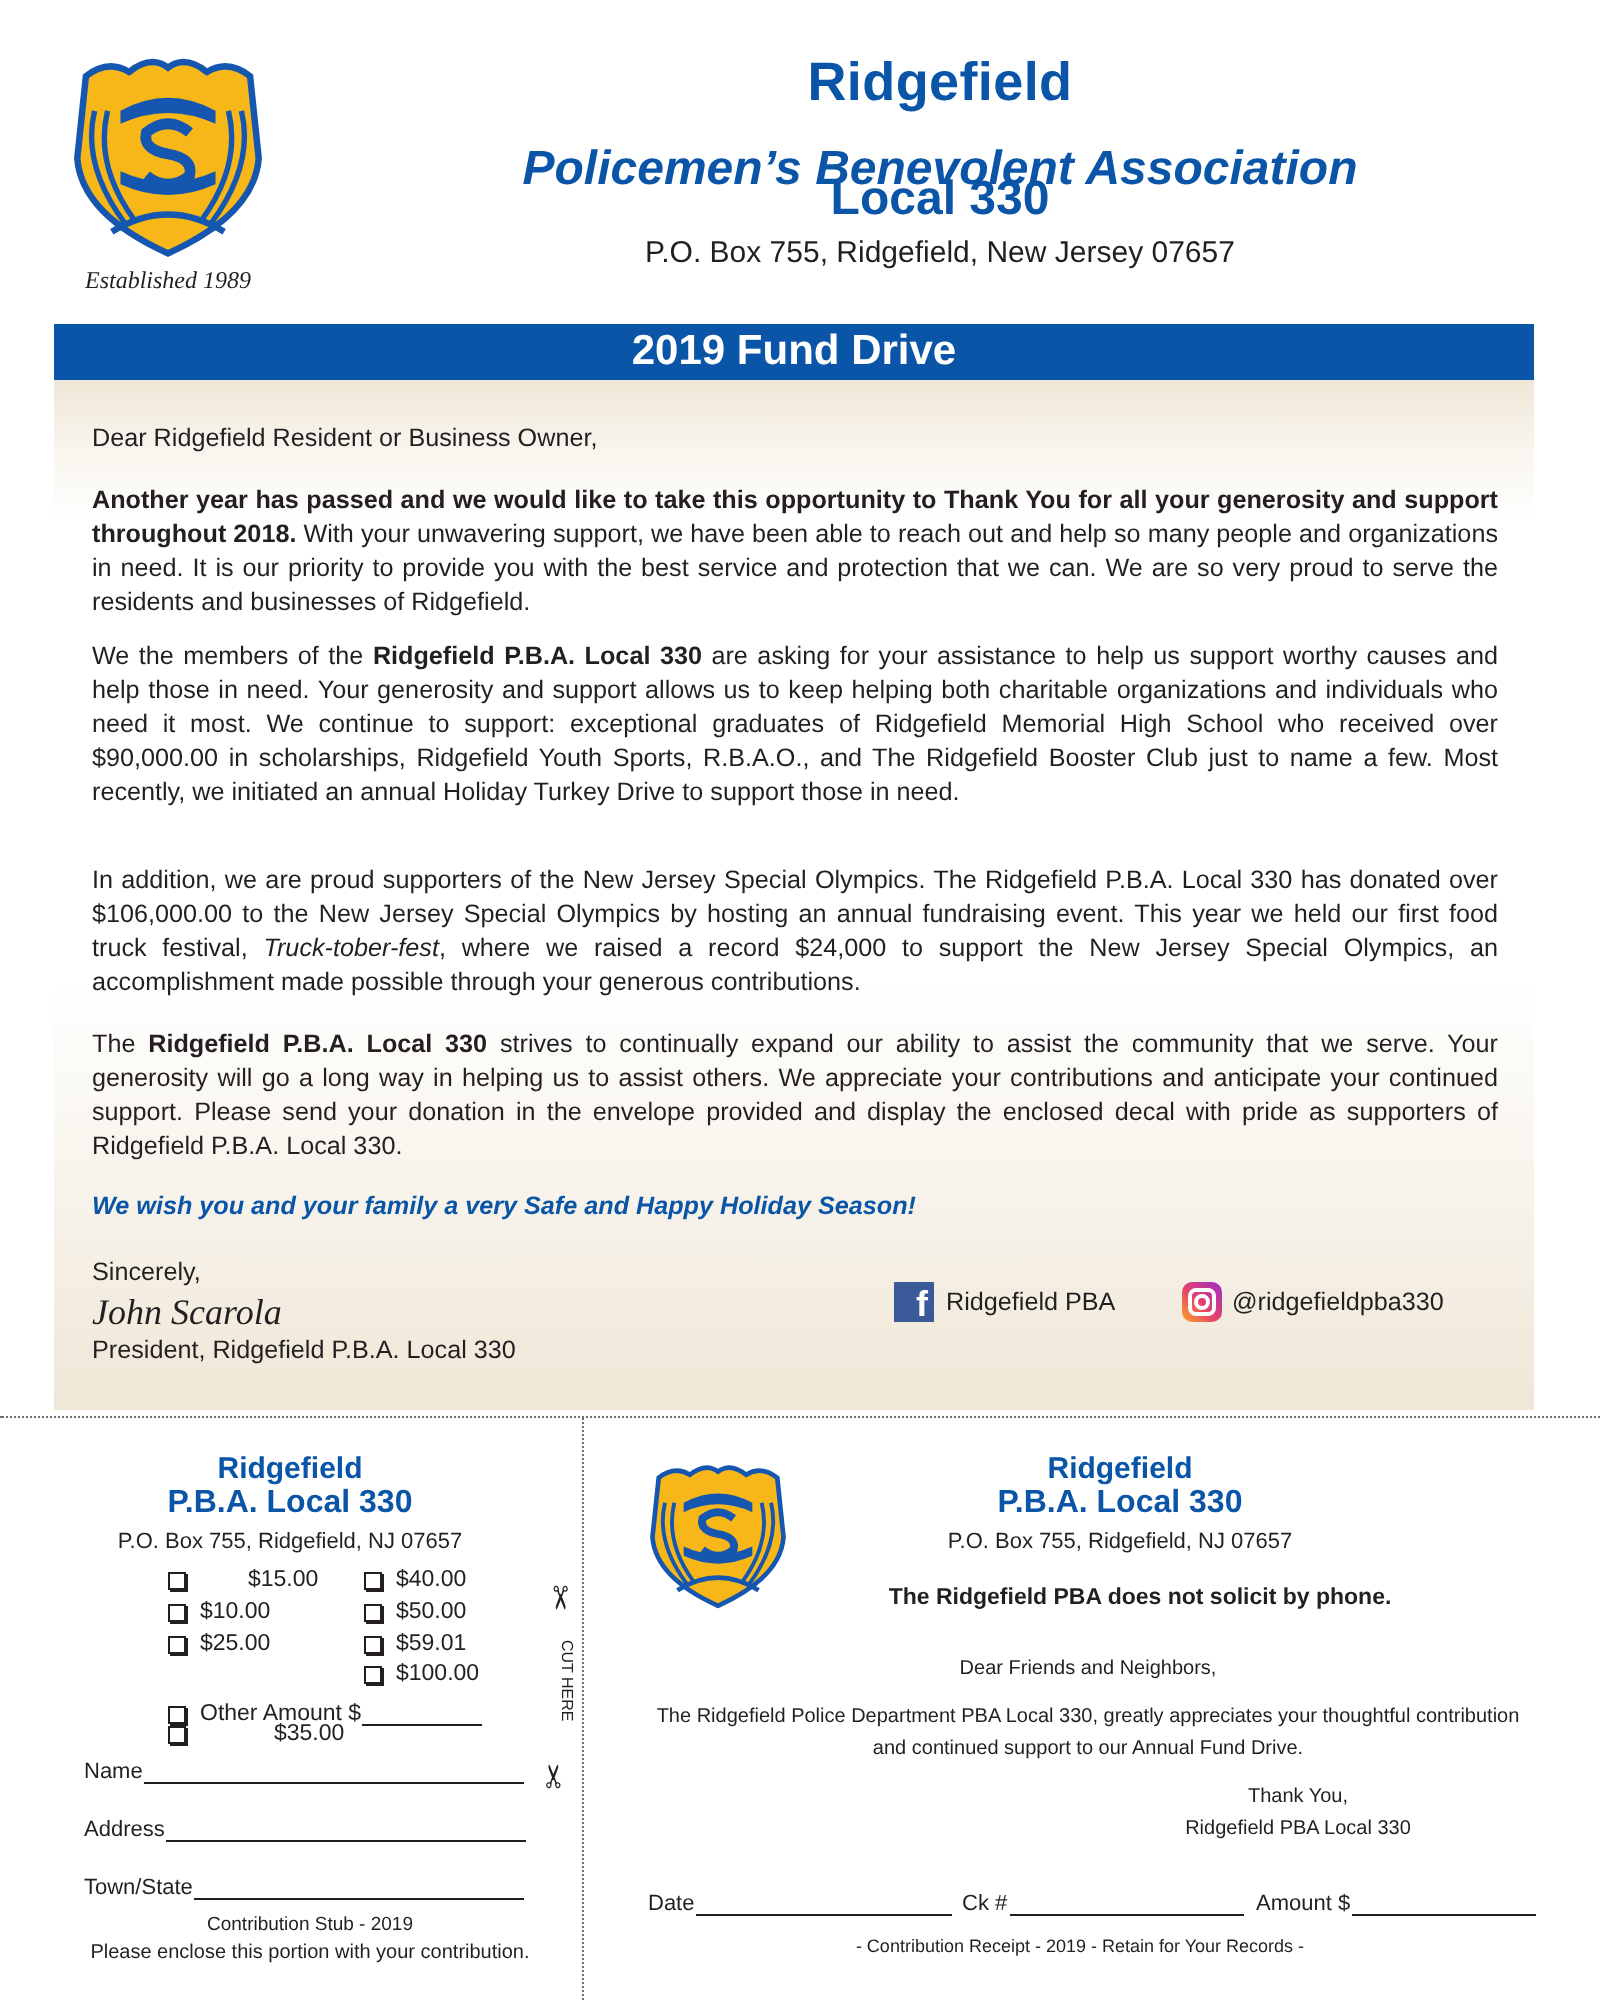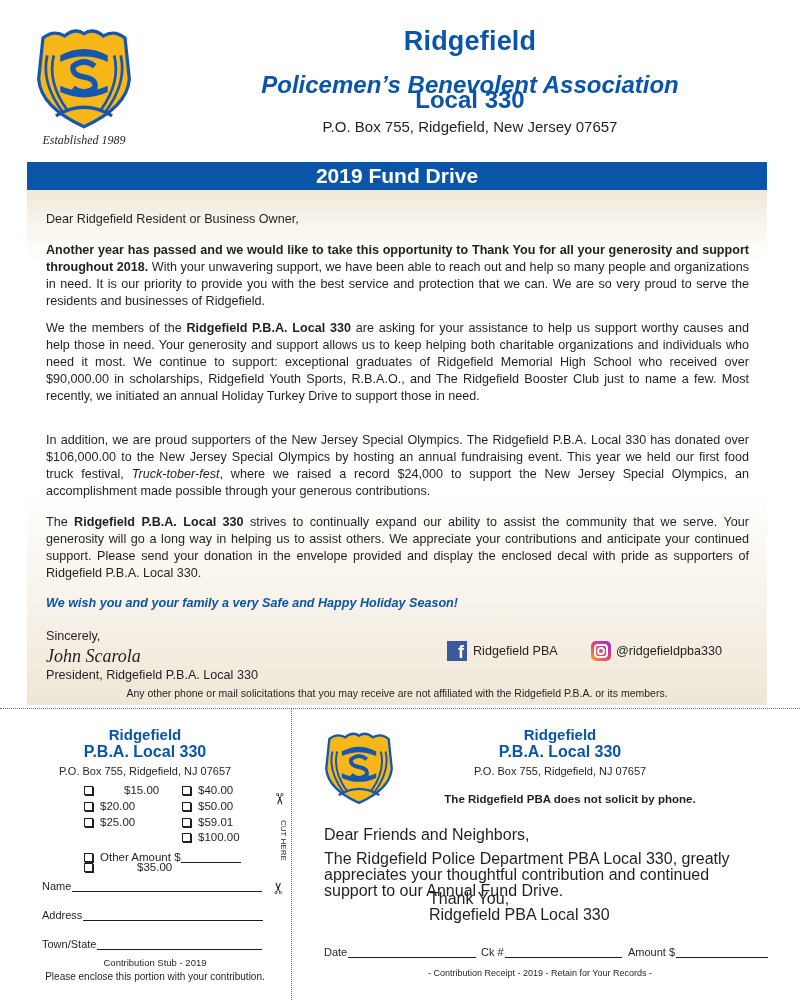--- a/index.html
+++ b/index.html
@@ -63,21 +63,21 @@
   #stub-cap2 { position: absolute; left: 40px; width: 230px; top: 971px; font-size: 10px; text-align: center; }
   .scissors { position: absolute; font-size: 16px; color: #231f20; line-height: 16px; }
 
   
   #rc-badge { left: 320px; top: 727px; width: 78px; height: 80px; }
   .rc-title { position: absolute; left: 420px; width: 280px; text-align: center; color: #0a55a7; font-weight: bold; }
   #rc-t1 { top: 726px; font-size: 15px; }
   #rc-t2 { top: 743px; font-size: 16px; }
   #rc-addr { position: absolute; left: 420px; width: 280px; top: 765px; text-align: center; font-size: 11px; }
   #rc-nosolicit { position: absolute; left: 400px; width: 340px; top: 793px; text-align: center; font-size: 11.5px; font-weight: bold; }
-  .rc-text { position: absolute; left: 324px; width: 440px; font-size: 16px; line-height: 16px; }
+  .rc-text { position: absolute; left: 324px; width: 440px; font-size: 10px; line-height: 16px; text-align: center; }
   #rc-dear { top: 827px; }
   #rc-body { top: 851px; }
   #rc-thanks { left: 429px; top: 891px; }
   #rc-sign { left: 429px; top: 907px; }
   .rc-field { position: absolute; top: 946px; font-size: 11px; display: flex; align-items: flex-end; }
   .rc-field .line { border-bottom: 1px solid #231f20; height: 11px; margin-left: 1px; }
   #rc-caption { position: absolute; left: 320px; width: 440px; top: 968px; text-align: center; font-size: 9px; }
 </style>
 </head>
 <body>
@@ -116,37 +116,36 @@
     <div class="fb-icon">
         <span>f</span>
       </div>
     <span>Ridgefield PBA</span>
   </div>
   <div class="social" id="ig">
     <div class="ig-icon"></div>
     <span>@ridgefieldpba330</span>
   </div>
 
-  <div id="disclaimer">Any other phone or mail solicitations that you may receive are not affiliated with the Ridgefield P.B.A. or its members.</div>
 </div>
 
 <div id="cutline-h"></div>
 <div id="cutline-v"></div>
 
 <div class="stub-title" id="stub-t1">Ridgefield</div>
 <div class="stub-title" id="stub-t2">P.B.A. Local 330</div>
 <div id="stub-addr">P.O. Box 755, Ridgefield, NJ 07657</div>
 
 <div class="amt" style="left:84px; top:784px;gap:24px;">
     <span class="cb"></span>
     <span>$15.00</span>
   </div>
 <div class="amt" style="left:84px; top:800px;">
     <span class="cb"></span>
-    <span>$20.00</span>
+    <span>$10.00</span>
   </div>
 <div class="amt" style="left:84px; top:816px;">
     <span class="cb"></span>
     <span>$25.00</span>
   </div>
 <div class="amt" style="left:84px; top:861px;gap:37px;">
     <span class="cb"></span>
     <span>$35.00</span>
   </div>
 <div class="amt" style="left:182px; top:784px;">

